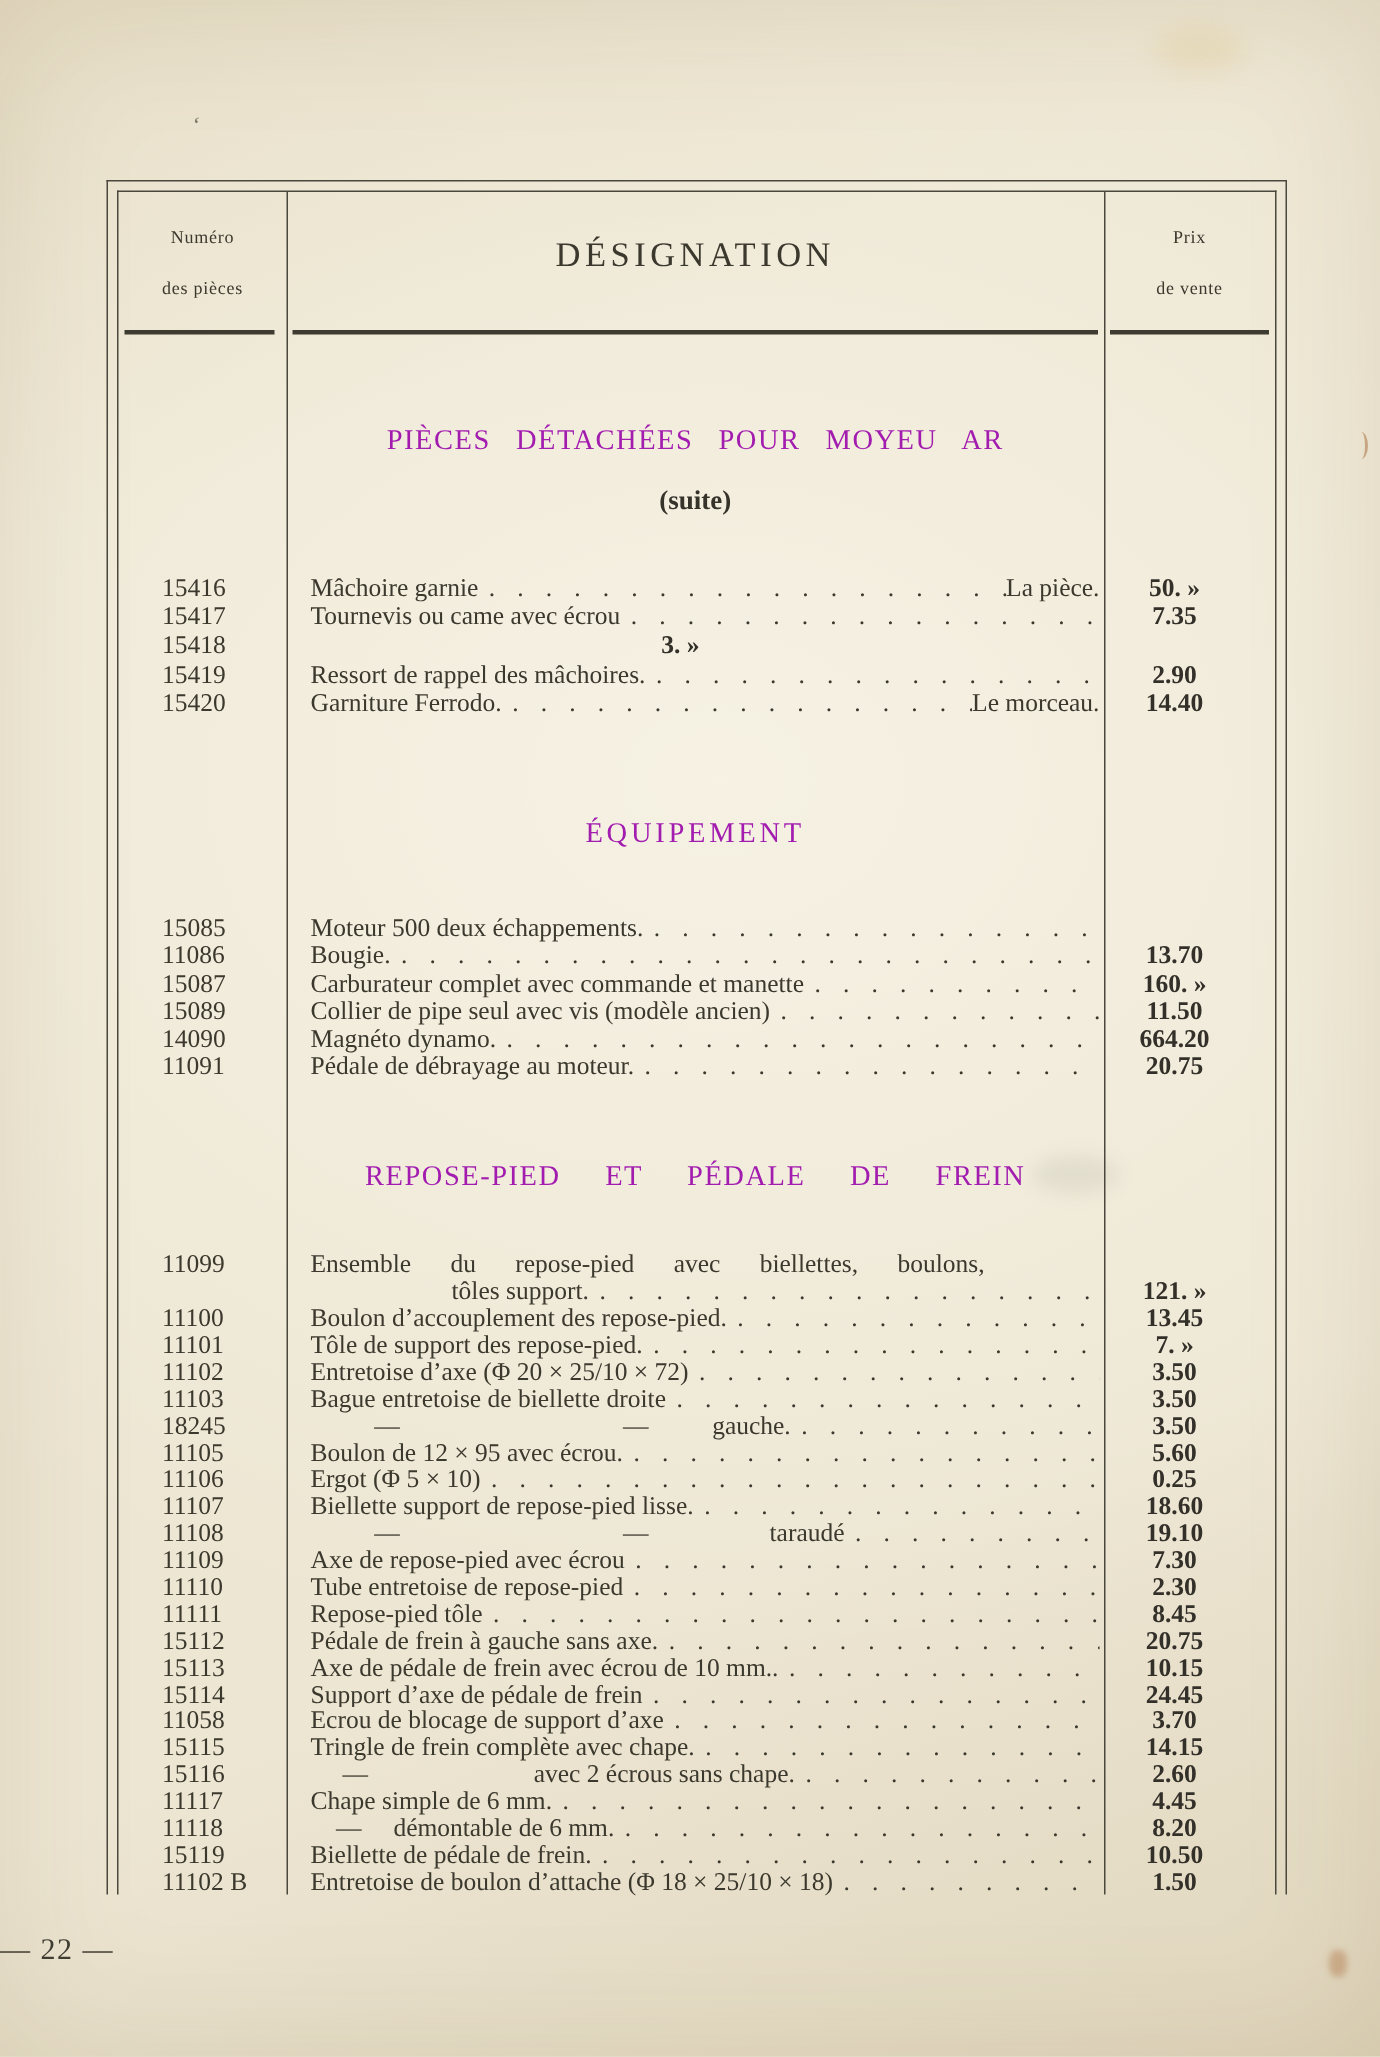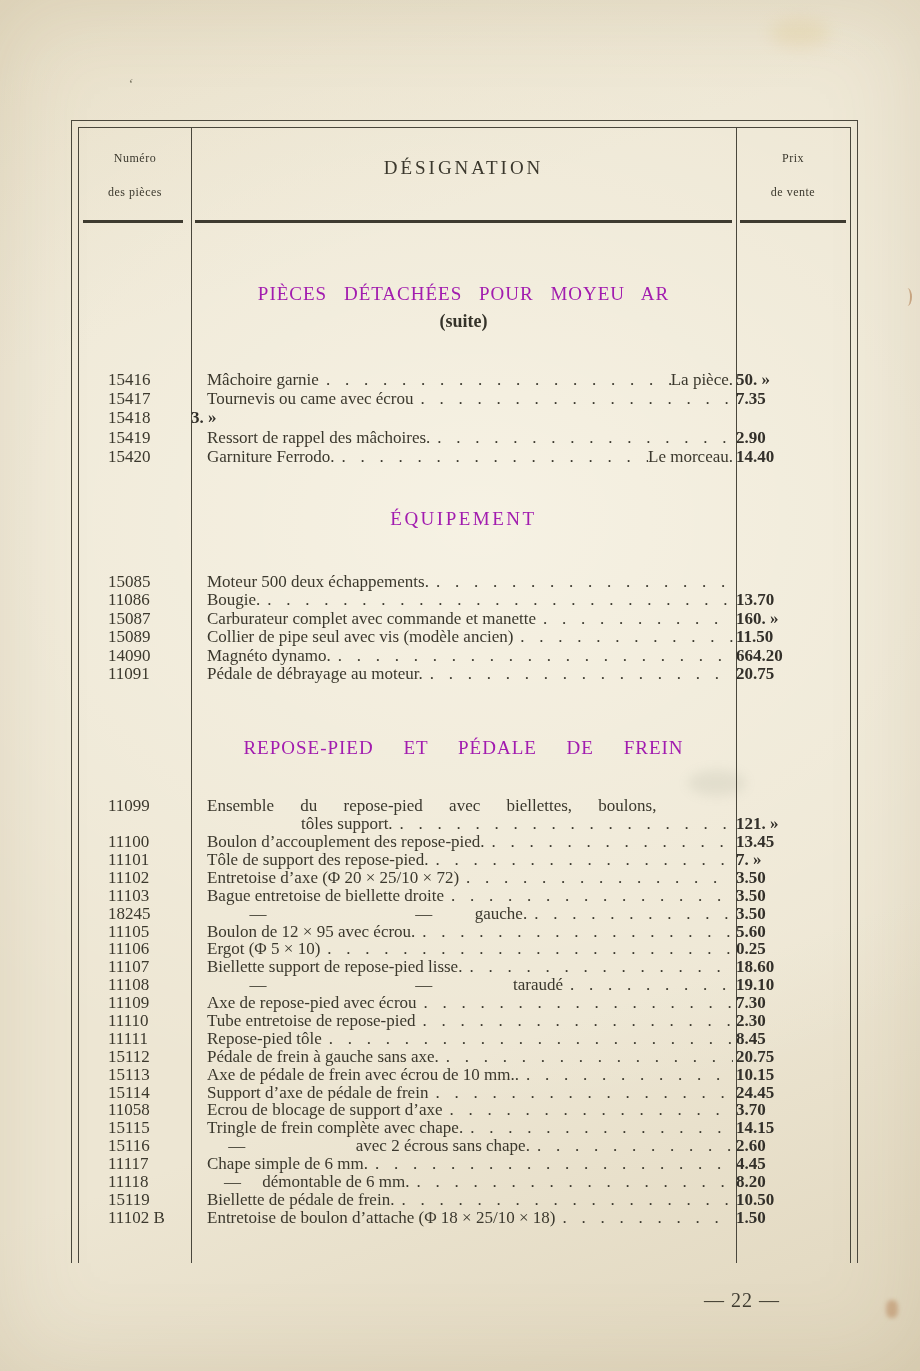--- a/index.html
+++ b/index.html
@@ -37,56 +37,56 @@
     position:absolute; left:78px; top:127px; width:771px; height:1135px;
     border-left:1px solid var(--rule); border-top:1px solid var(--rule); border-right:1px solid var(--rule);
   }
   .vsep{position:absolute; top:0; height:100%; width:1px; background:var(--rule);}
   .vsep1{left:112px;} .vsep2{left:657px;}
 
   
   .thead{position:relative; height:96px; display:grid; grid-template-columns:112px 545px 114px;}
   .h-col{text-align:center; font-size:12px; letter-spacing:.5px;}
   .h-num,.h-prix{padding-top:13px; line-height:34px;}
-  .h-des{padding-top:29px; letter-spacing:3px; font-size:19px;}
+  .h-des{padding-top:29px; letter-spacing:3px; font-size:23px;}
   .hrule{position:absolute; bottom:1px; height:3px; background:#3e3b30;}
   .hrule1{left:4px;  width:100px;}
   .hrule2{left:116px; width:537px;}
   .hrule3{left:661px; width:106px;}
 
   
   .sec-title{margin-left:112px; margin-right:114px; text-align:center; font-weight:normal;
              font-size:19px; line-height:24px; color:#a21caf;}
   .sec-subtitle{margin-left:112px; margin-right:114px; text-align:center; font-weight:bold;
-             font-size:18px; line-height:22px; margin-top:4px; color:#35332a;}
+             font-size:18px; line-height:22px; margin-top:16px; color:#35332a;}
   .sec0 .sec-title{margin-top:58px; word-spacing:11px; letter-spacing:1px;}
-  .sec1 .sec-title{margin-top:41px; letter-spacing:2.5px; word-spacing:4px;}
+  .sec1 .sec-title{margin-top:66px; letter-spacing:2.5px; word-spacing:4px;}
   .sec2 .sec-title{margin-top:53px; word-spacing:24px; letter-spacing:1px;}
   .rows-0{margin-top:38px; --lh:19.2px;}
   .rows-1{margin-top:42px; --lh:18.4px;}
   .rows-2{margin-top:37px; --lh:17.9px;}
 
   
   .row{display:grid; grid-template-columns:112px 545px 114px; height:var(--lh);}
   .row>div{line-height:var(--lh); font-size:17px;}
   .num{padding-left:29px; white-space:pre;}
   .des{padding-left:16px; padding-right:3px; display:flex; align-items:baseline; overflow:hidden;}
   .des .t{white-space:pre; flex:0 0 auto;}
   .des .dots{flex:1 1 auto; min-width:0; overflow:hidden; white-space:nowrap;}
   .des .dots::before{
     content:". . . . . . . . . . . . . . . . . . . . . . . . . . . . . . . . . . . . . . . . . . . . .";
     word-spacing:10.5px; padding-left:7px;
   }
   .des .sfx{flex:0 0 auto; white-space:pre;}
-  .price{text-align:left; padding-right:20px; font-weight:bold; color:#33302a; white-space:pre;}
+  .price{text-align:center; padding-right:20px; font-weight:bold; color:#33302a; white-space:pre;}
   .row.wide .t{word-spacing:22px;}
   .row.nodots .dots::before{content:"";}
   .row.ind .des{padding-left:110px;}
 
-  .footer{position:absolute; left:0; top:1289px; width:780px; text-align:right;
+  .footer{position:absolute; left:0; top:1289px; width:780px; text-align:left;
           font-size:20px; letter-spacing:1px; color:#3f3c31;}
 </style>
 </head>
 <body>
 
 <div class="page">
   <span class="speck speck-a">‘</span>
   <span class="speck speck-b"></span>
   <span class="speck speck-c"></span>
   <span class="speck speck-d"></span>

